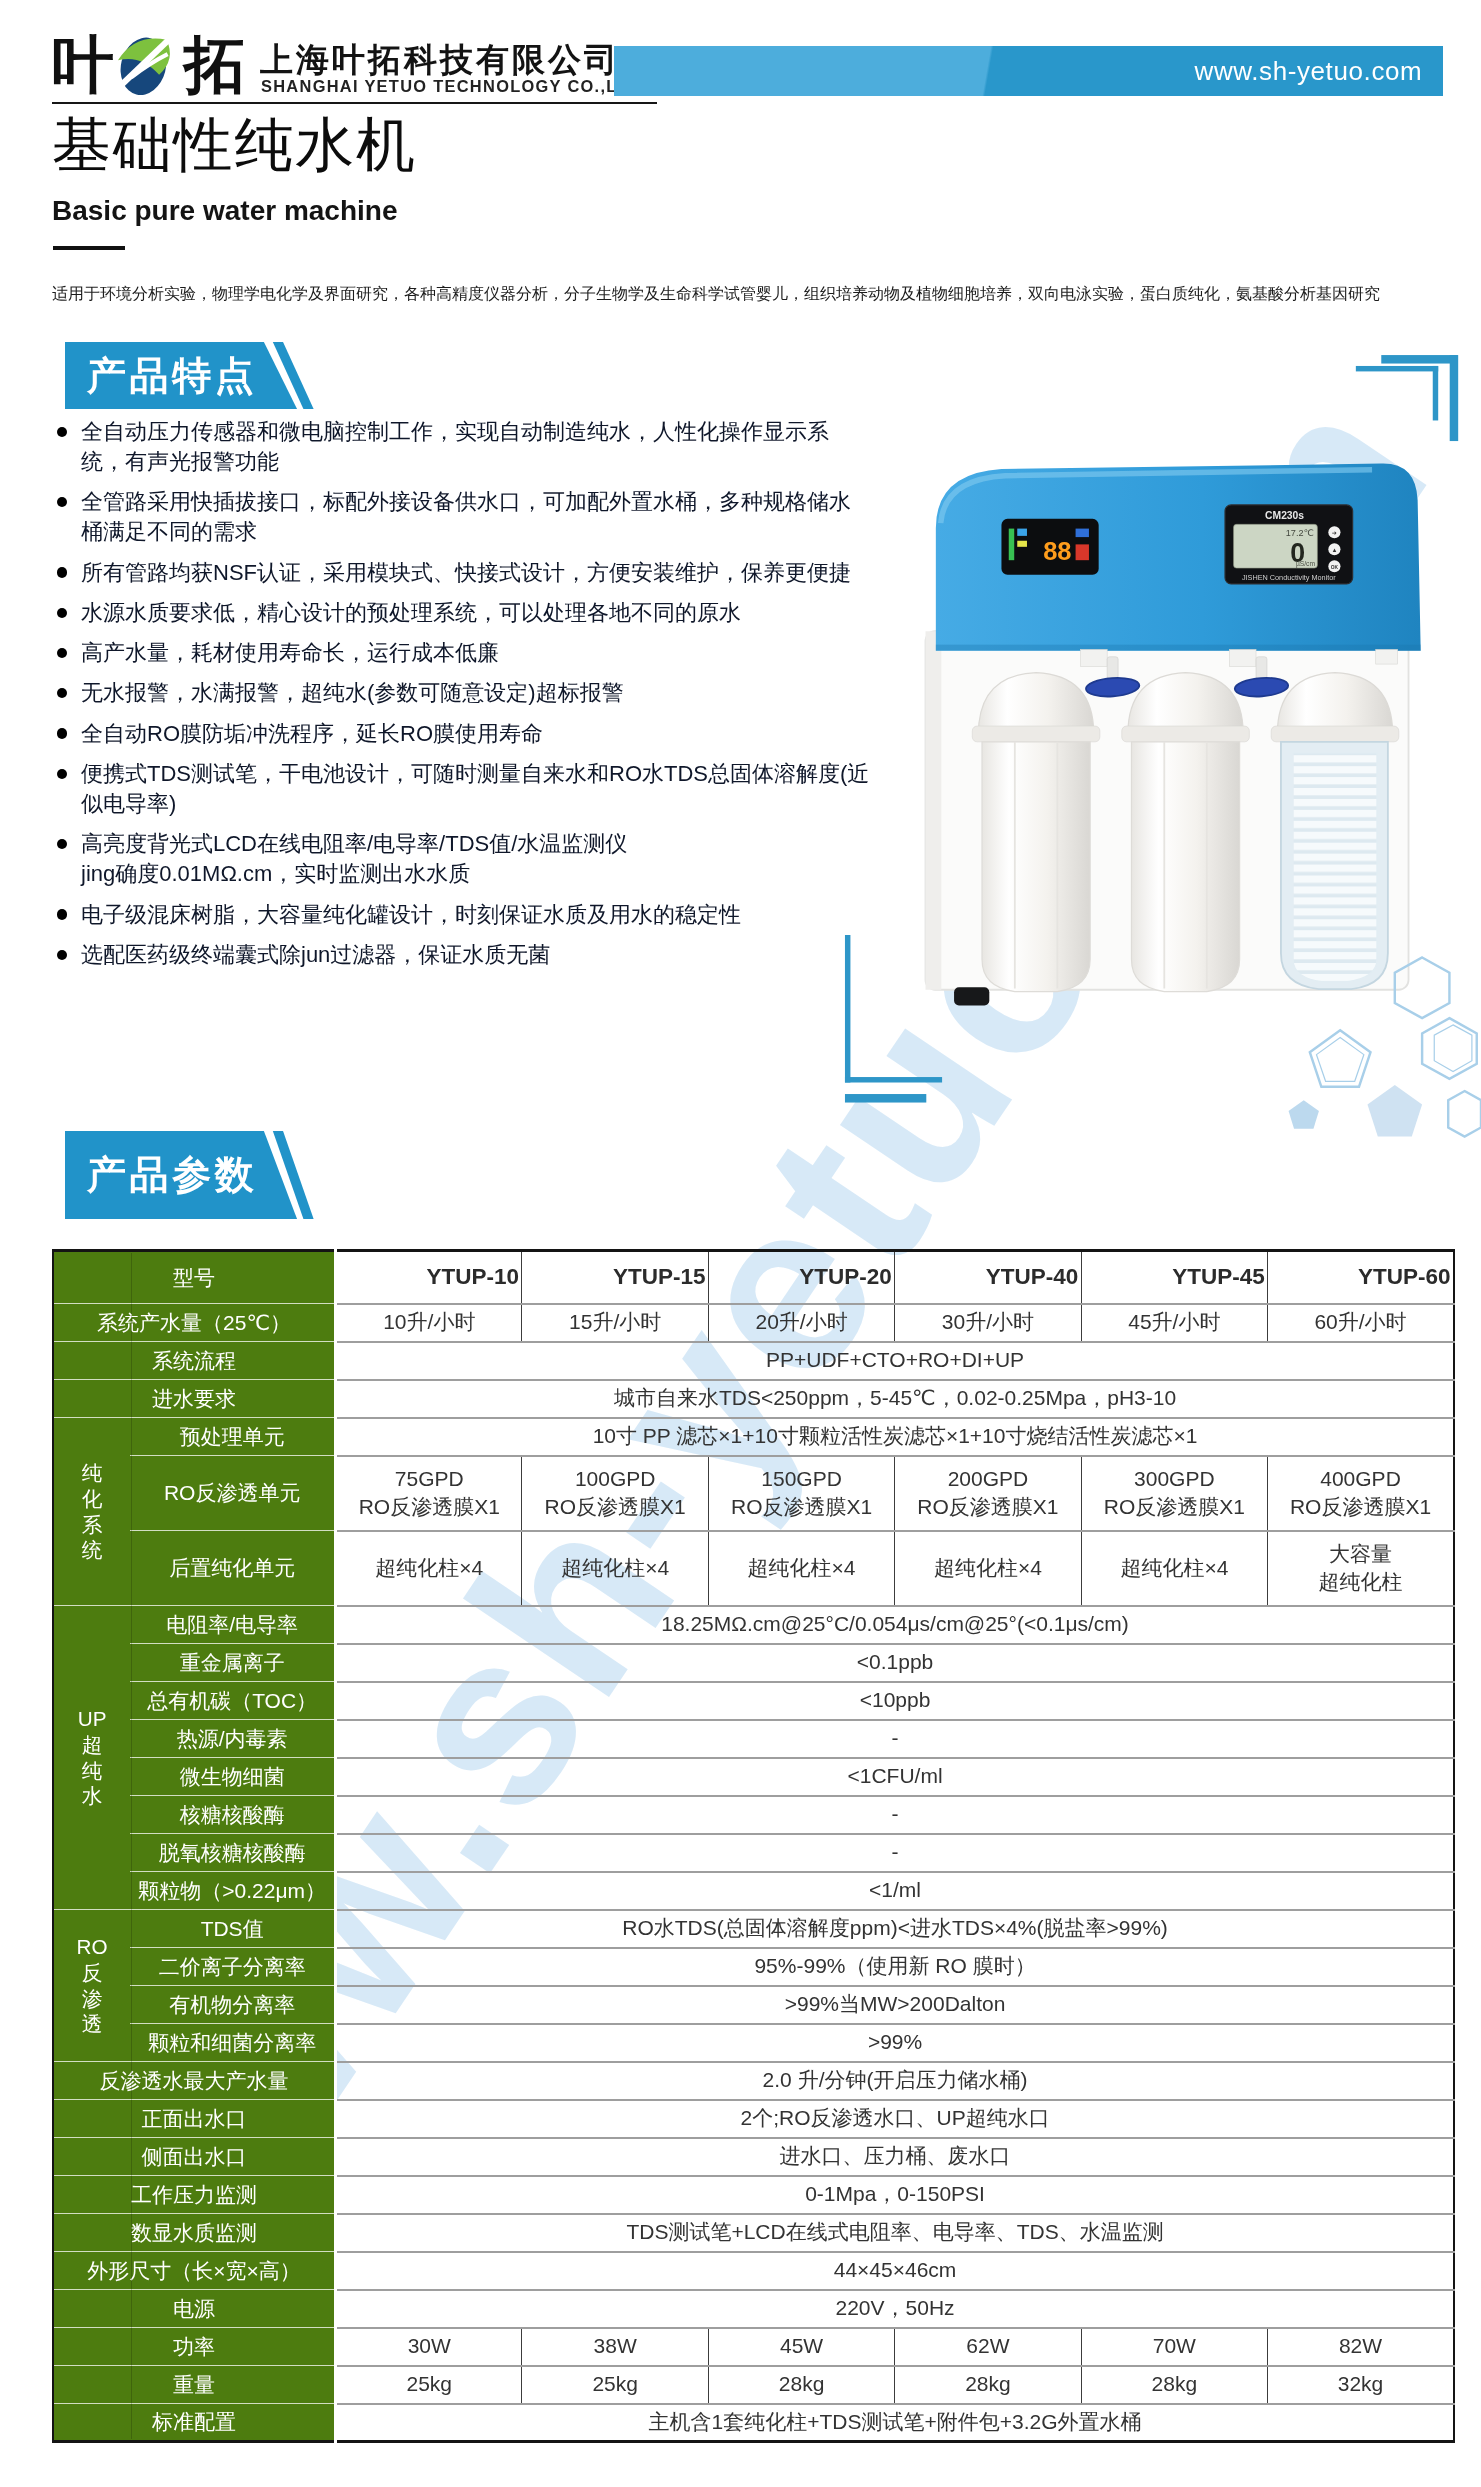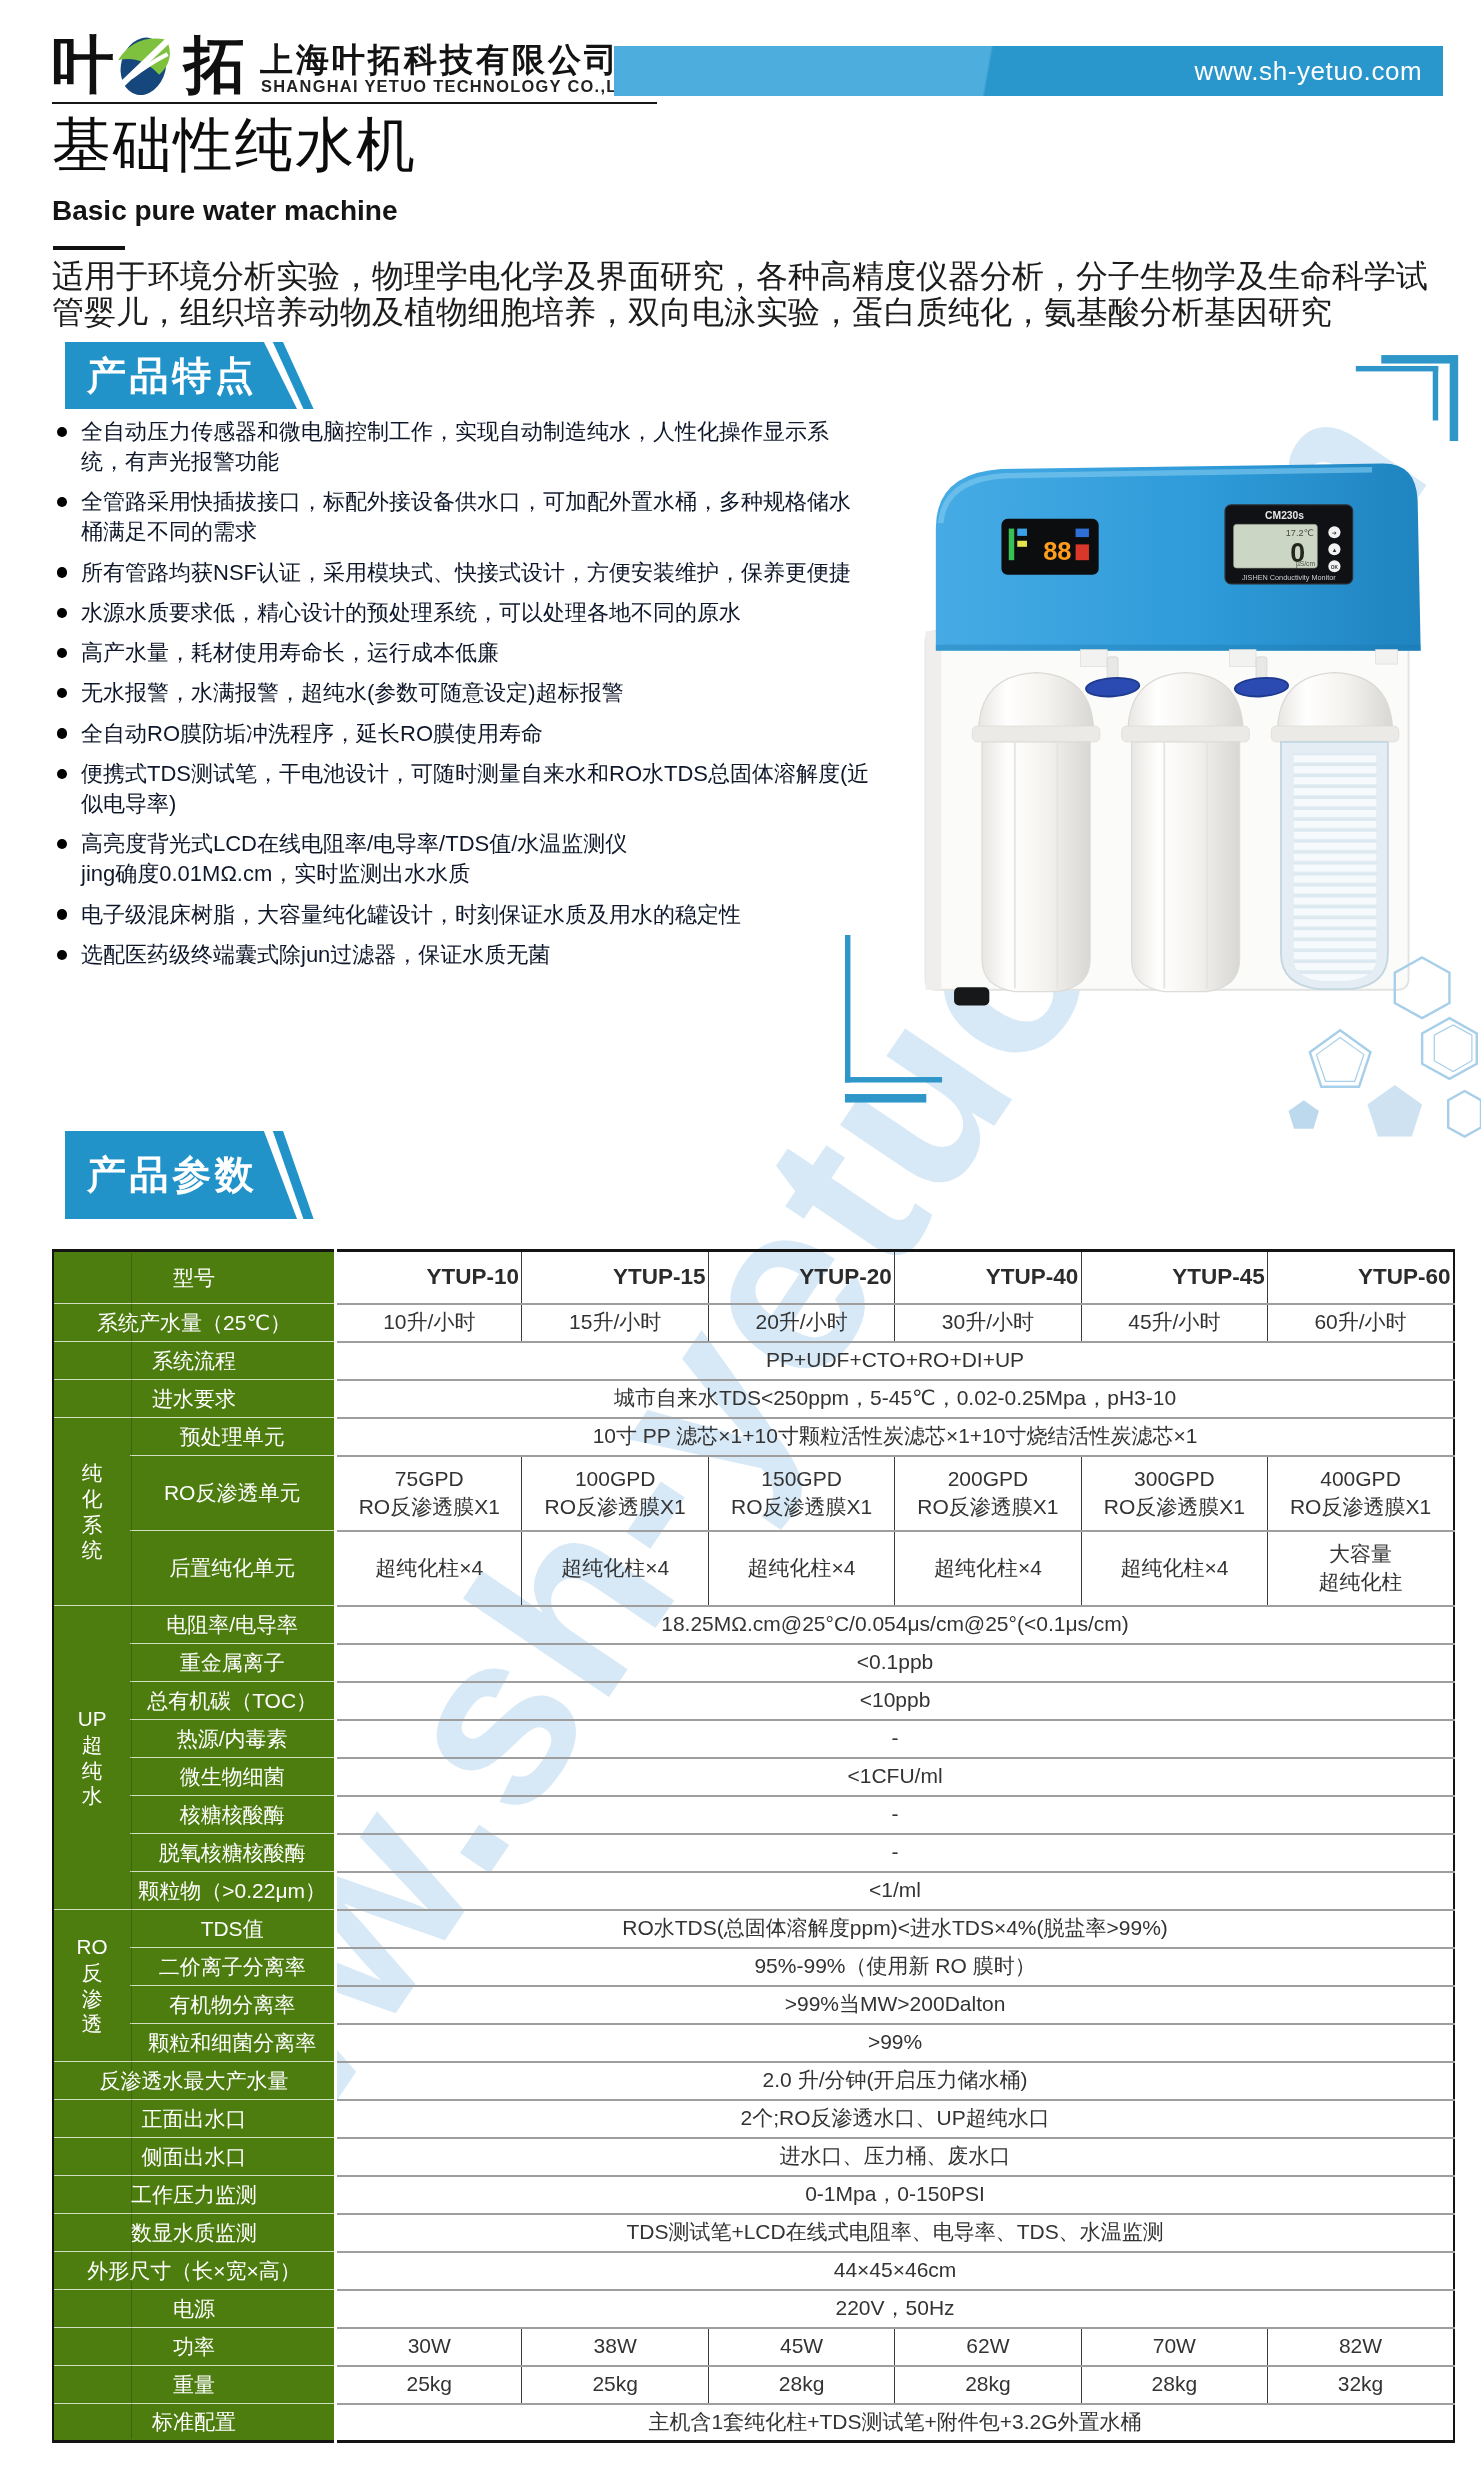--- a/index.html
+++ b/index.html
@@ -26,21 +26,21 @@
   #site-banner{
     left:614px;top:46px;width:829px;height:50px;
     background:linear-gradient(100deg,#4daddc 0 45%,#2997cb 45.3%);
     color:#fff;font-size:26px;font-weight:500;line-height:50px;
     text-align:right;padding-right:20.7px;box-sizing:border-box;letter-spacing:0.6px;
   }
   
   #page-title{left:52px;top:115px;font-size:59px;font-weight:400;color:#0c0c0c;letter-spacing:1.8px;line-height:1.05;}
   #page-subtitle{left:52px;top:195px;font-size:28px;font-weight:600;color:#141414;}
   #subtitle-bar{left:53px;top:246px;width:72px;height:4.3px;background:#111;}
-  #description{left:52px;top:258px;width:1386px;font-size:32px;line-height:36px;font-weight:500;color:#1c1c1c;}
+  #description{left:52px;top:276px;width:1386px;font-size:16px;line-height:36px;font-weight:500;color:#1c1c1c;}
   
   .badge{height:67px;}
   .badge .bg{position:absolute;inset:0;background:#2193c9;clip-path:polygon(0 0,78% 0,91% 100%,0 100%);}
   .badge .slash{position:absolute;inset:0;background:#2193c9;clip-path:polygon(81.5% 0,85.5% 0,97.5% 100%,93.5% 100%);}
   .badge span{position:absolute;left:22px;top:50%;transform:translateY(-50%);
     font-size:39px;font-weight:900;color:#fff;letter-spacing:3.6px;}
   #features-badge{left:65px;top:342px;width:255px;}
   #params-badge{left:65px;top:1131px;width:255px;height:88px;}
   
   #features-list{left:52px;top:417px;width:818px;list-style:none;margin:0;padding:0;}

